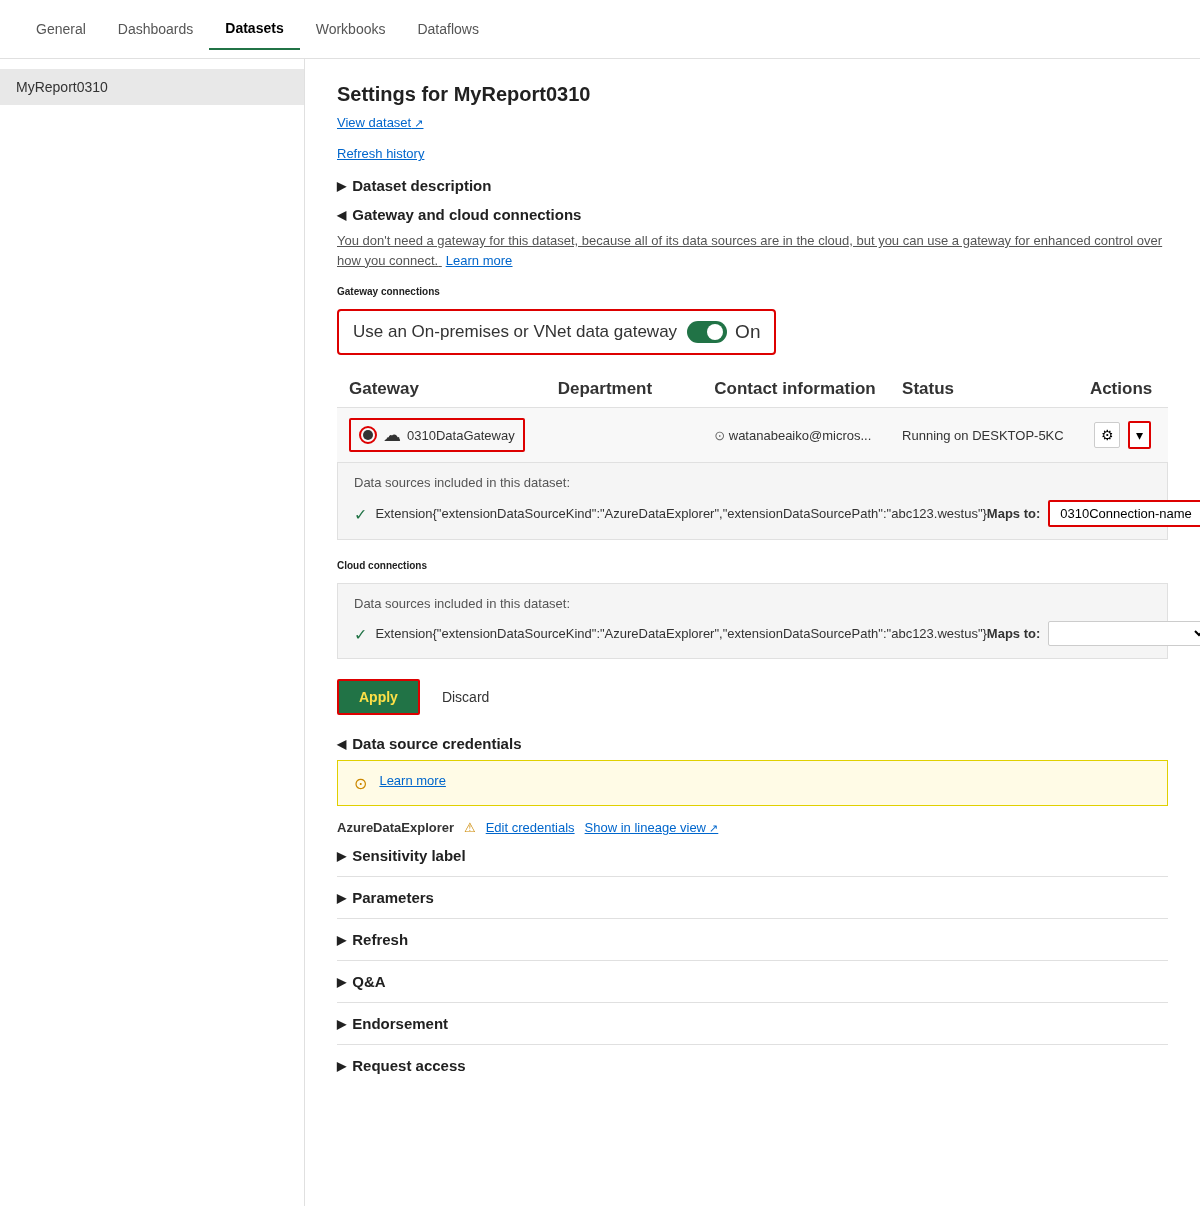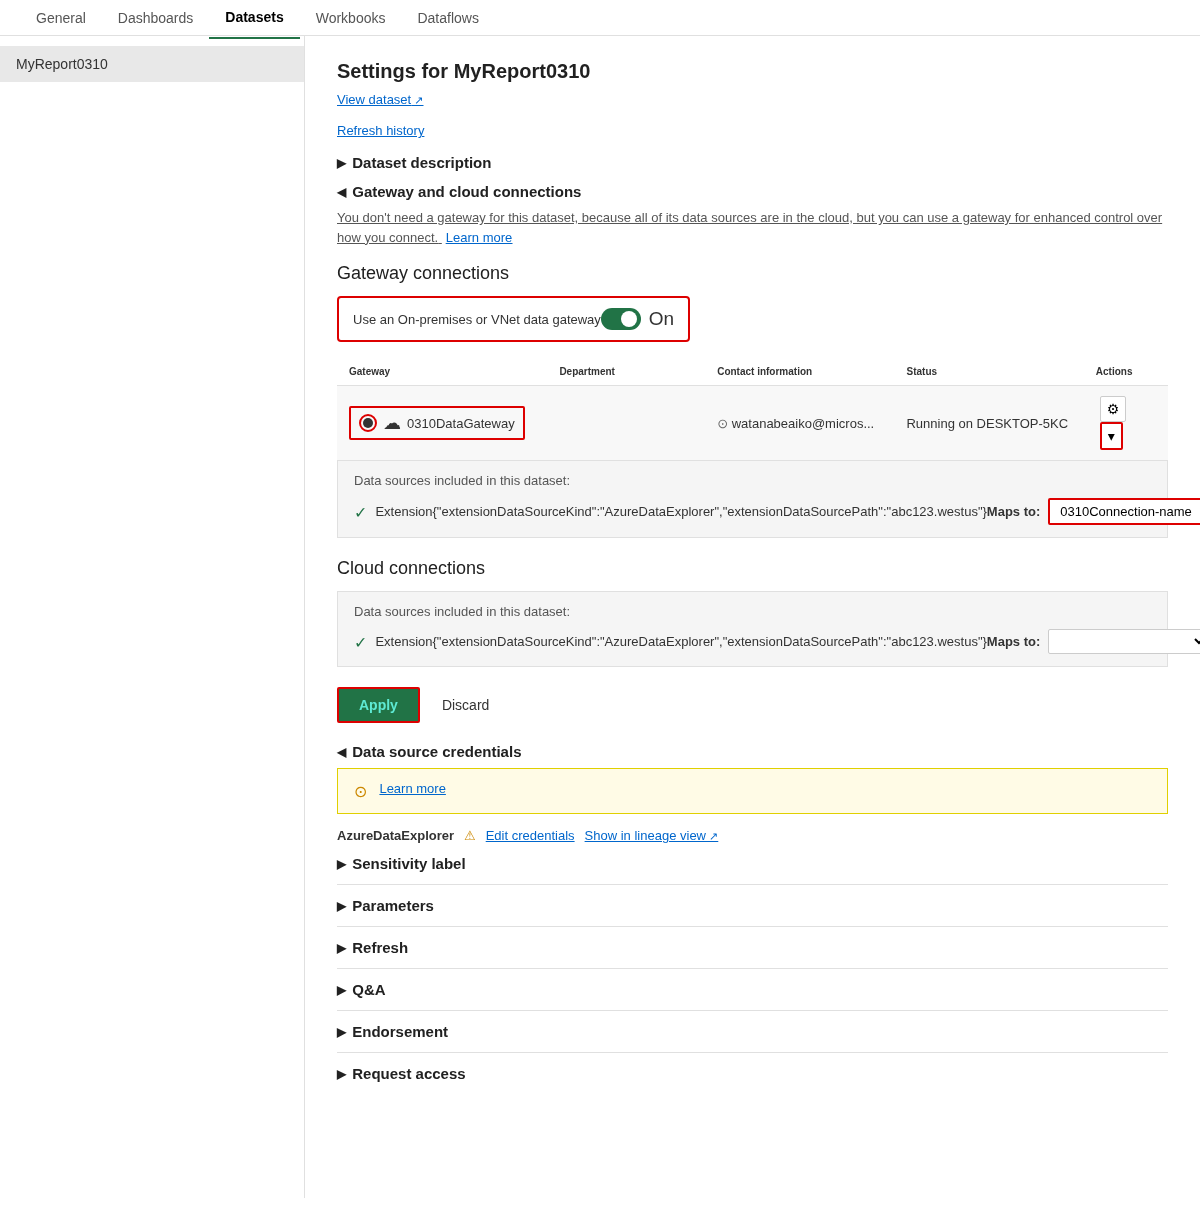--- a/index.html
+++ b/index.html
@@ -1,19 +1,19 @@
 <!DOCTYPE html>
 <html><head>
   <meta charset="utf-8">
   <style>
     * { box-sizing: border-box; margin: 0; padding: 0; }
     body { font-family: 'Segoe UI', Arial, sans-serif; font-size: 14px; color: #333; background: #fff; }
 
     
-    .top-nav { display: flex; align-items: center; border-bottom: 1px solid #e0e0e0; padding: 0 20px; height: 36px; }
+    .top-nav { display: flex; align-items: center; border-bottom: 1px solid #e0e0e0; padding: 0 20px; height: 59px; }
     .top-nav .nav-item { padding: 12px 16px; cursor: pointer; font-size: 14px; color: #555; text-decoration: none; }
     .top-nav .nav-item.active { color: #000; font-weight: 600; border-bottom: 2px solid #217346; }
 
     
     .layout { display: flex; min-height: calc(1206px - 44px); }
 
     
     .sidebar { width: 305px; border-right: 1px solid #e0e0e0; padding-top: 10px; flex-shrink: 0; }
     .sidebar-item { padding: 10px 16px; cursor: pointer; font-size: 14px; background: #e8e8e8; color: #333; }
 
@@ -25,34 +25,34 @@
     .link { color: #0066cc; text-decoration: underline; cursor: pointer; font-size: 13px; }
     .link-external::after { content: ' ↗'; font-size: 11px; }
 
     .refresh-history { display: block; color: #0066cc; text-decoration: underline; cursor: pointer; font-size: 13px; margin-bottom: 16px; }
 
     .section-header { display: flex; align-items: center; cursor: pointer; font-size: 15px; font-weight: 600; margin-bottom: 8px; color: #212121; }
     .section-header .arrow { margin-right: 6px; font-size: 12px; }
 
     .section-description { font-size: 13px; color: #555; margin-bottom: 16px; line-height: 1.5; text-decoration: underline; }
 
-    .subsection-title { font-size: 18px; font-weight: 400; margin-bottom: 12px; color: #212121; }
+    .subsection-title { font-size: 10px; font-weight: 700; margin-bottom: 12px; color: #212121; }
 
     
     .toggle-container { display: flex; align-items: center; border: 2px solid #d00; border-radius: 4px; padding: 10px 14px; display: inline-flex; margin-bottom: 16px; }
-    .toggle-label { font-size: 13px; color: #333; }
+    .toggle-label { font-size: 17px; margin-right: 10px; color: #333; }
     .toggle { position: relative; display: inline-block; width: 40px; height: 22px; margin-right: 8px; }
     .toggle input { opacity: 0; width: 0; height: 0; }
     .toggle-slider { position: absolute; cursor: pointer; top: 0; left: 0; right: 0; bottom: 0; background-color: #217346; border-radius: 22px; }
     .toggle-slider:before { position: absolute; content: ""; height: 16px; width: 16px; left: 20px; bottom: 3px; background-color: white; border-radius: 50%; transition: .3s; }
     .on-text { font-size: 19px; color: #333; }
 
     
     .gateway-table { width: 100%; border-collapse: collapse; margin-bottom: 0; }
-    .gateway-table th { text-align: left; padding: 8px 12px; font-weight: 600; font-size: 10px; color: #333; border-bottom: 1px solid #e0e0e0; }
+    .gateway-table th { text-align: left; padding: 8px 12px; font-weight: 600; font-size: 17px; color: #333; border-bottom: 1px solid #e0e0e0; }
     .gateway-table td { padding: 10px 12px; font-size: 13px; color: #333; vertical-align: middle; }
     .gateway-row td { background: #f8f8f8; }
 
     .action-btn { border: 1px solid #ccc; background: #fff; padding: 4px 6px; cursor: pointer; border-radius: 2px; margin-left: 4px; font-size: 14px; }
     .action-btn.red-border { border: 2px solid #d00; }
 
     
     .data-sources-box { background: #f5f5f5; border: 1px solid #e0e0e0; padding: 12px 16px; margin-top: 0; }
     .data-sources-title { font-size: 13px; color: #555; margin-bottom: 10px; }
 
@@ -64,21 +64,21 @@
     .ds-maps-label { font-weight: 600; font-size: 13px; }
     .ds-select { border: 2px solid #d00; border-radius: 2px; padding: 3px 6px; font-size: 13px; background: #fff; min-width: 160px; }
     .ds-select-plain { border: 1px solid #ccc; border-radius: 2px; padding: 3px 6px; font-size: 13px; background: #fff; min-width: 160px; }
 
     
     .cloud-section { margin-top: 20px; }
     .cloud-box { background: #f5f5f5; border: 1px solid #e0e0e0; padding: 12px 16px; }
 
     
     .action-buttons { display: flex; gap: 10px; margin: 20px 0; align-items: center; }
-    .btn-apply { background: #217346; color: #5eead4; border: 2px solid #d00; padding: 8px 20px; cursor: pointer; font-size: 14px; font-weight: 600; border-radius: 2px; }
+    .btn-apply { background: #217346; color: #fde047; border: 2px solid #d00; padding: 8px 20px; cursor: pointer; font-size: 14px; font-weight: 600; border-radius: 2px; }
     .btn-discard { background: transparent; color: #333; border: none; padding: 8px 12px; cursor: pointer; font-size: 14px; }
     .warning-box { background: #fffbe6; border: 1px solid #e0d000; padding: 12px 16px; display: flex; align-items: flex-start; gap: 8px; font-size: 13px; margin-bottom: 14px; }
     .warning-icon { color: #cc8800; font-size: 16px; flex-shrink: 0; margin-top: 1px; }
 
     .credentials-row { display: flex; align-items: center; gap: 10px; font-size: 13px; margin-bottom: 6px; }
     .credentials-name { font-weight: 600; }
     .warning-triangle { color: #cc8800; }
 
     .collapsed-section { display: flex; align-items: center; cursor: pointer; font-size: 15px; font-weight: 600; margin: 12px 0; color: #212121; }
     .collapsed-section .arrow { margin-right: 6px; font-size: 12px; }

